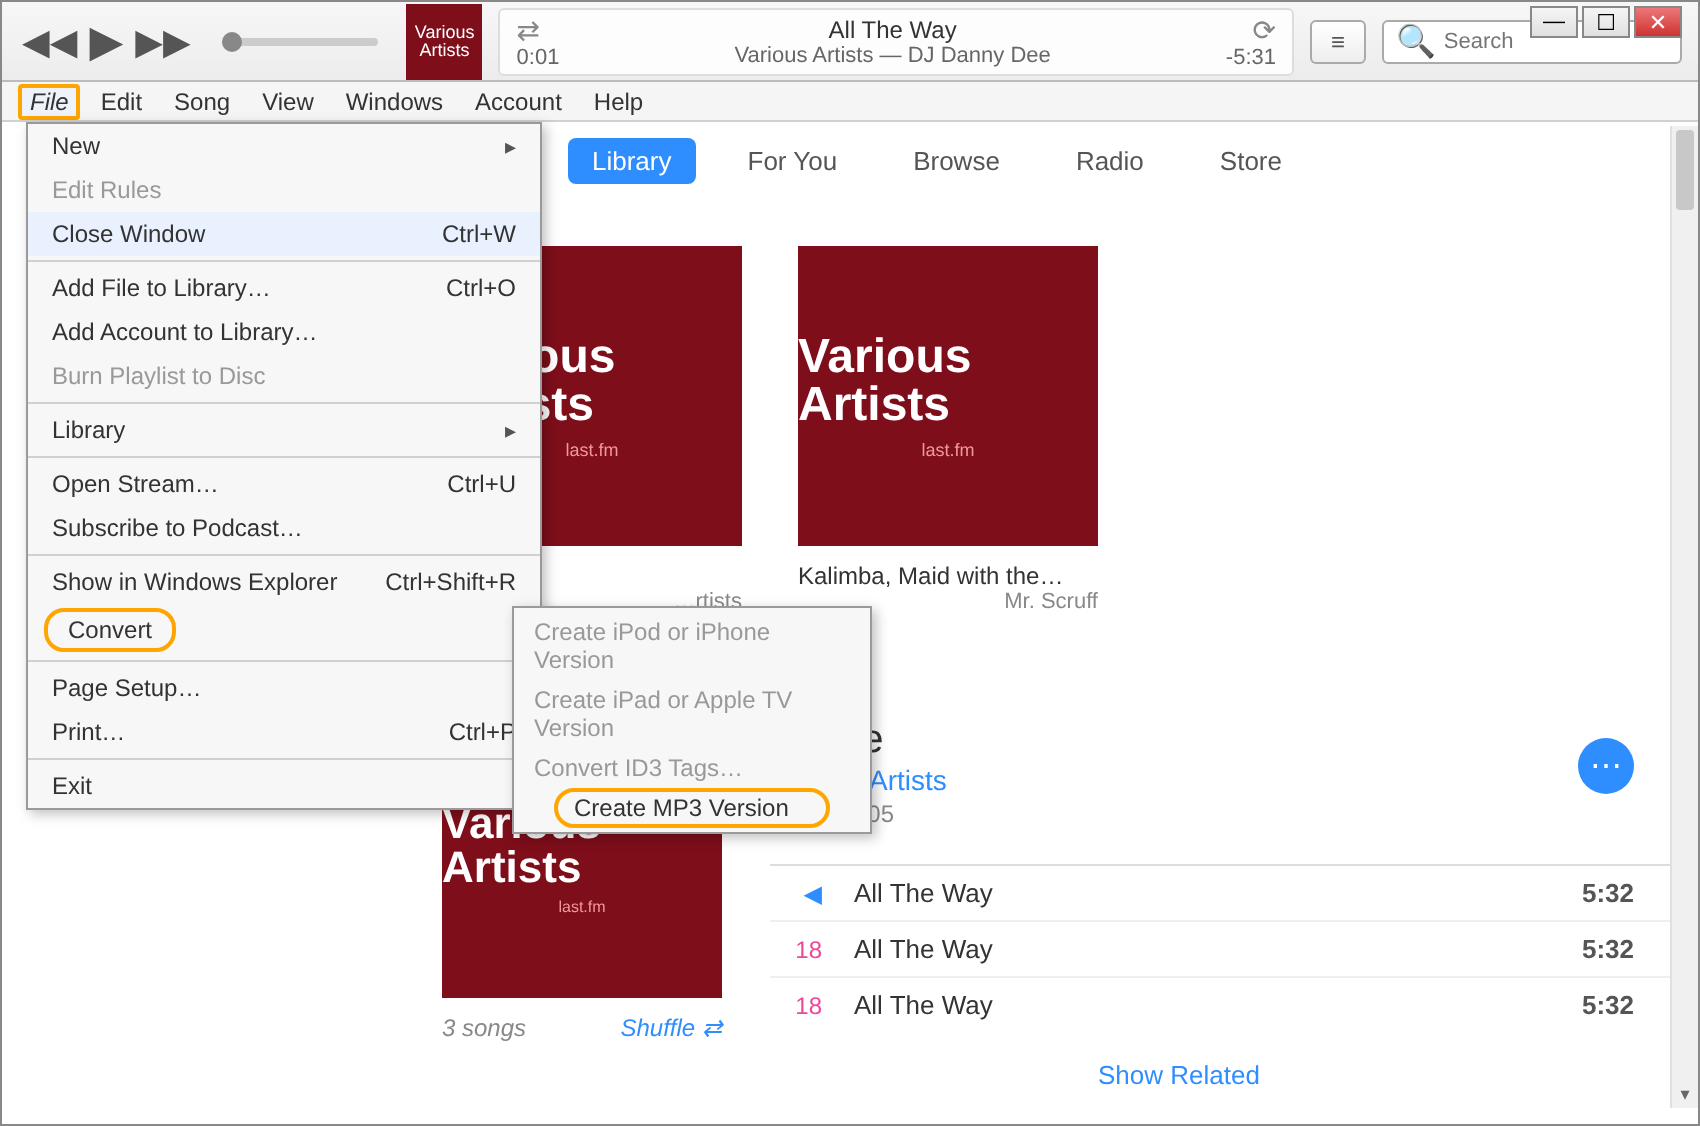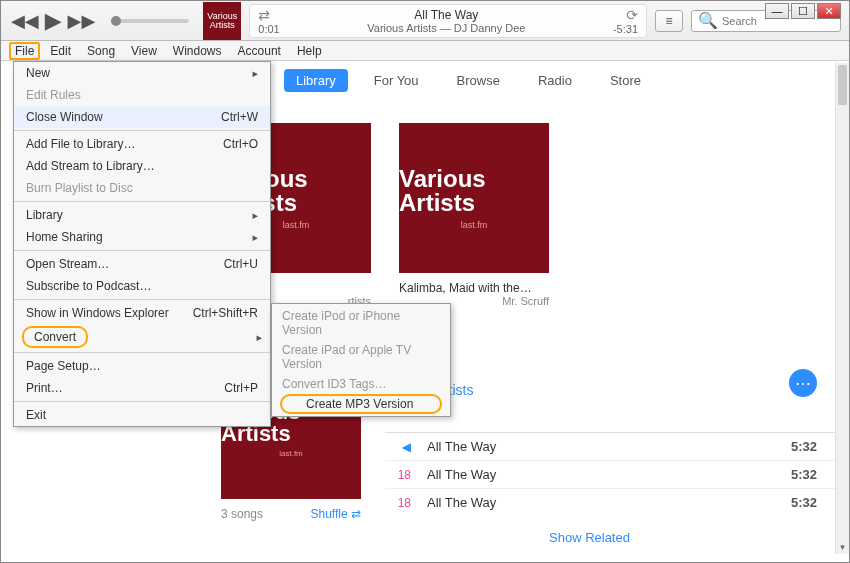--- a/index.html
+++ b/index.html
@@ -21,36 +21,36 @@
 .np-center { text-align:center; flex:1; }
 .np-title { color:#333; font-size:12px; }
 .np-icon { font-size:14px; color:#888; cursor:pointer; }
 .view-btn { width:28px; height:22px; border:1px solid #aaa; border-radius:3px; background:linear-gradient(#fff,#eee); display:flex; align-items:center; justify-content:center; font-size:12px; color:#555; cursor:pointer; }
 .search-box { width:150px; height:22px; border:1px solid #aaa; border-radius:3px; background:#fff; display:flex; align-items:center; padding:0 6px; gap:4px; }
 .search-box input { border:none; outline:none; font-size:11px; flex:1; background:transparent; }
 
 
 .menubar { height: 20px; background:#f5f5f5; border-bottom:1px solid #d0d0d0; display:flex; align-items:center; padding:0 8px; font-size:12px; color:#333; gap:4px; position:relative; z-index:50; }
 .menubar span { padding:2px 6px; cursor:pointer; }
-.menubar .active { border:2px solid orange; border-radius:2px; padding:0 4px; background:#eef3fb; }
+.menubar .active { border:2px solid orange; border-radius:2px; padding:0 4px; background:#eef3fb;font-style:italic; }
 
 
 .dropdown { position:absolute; top:60px; left:12px; width:258px; background:#f7f7f7; border:1px solid #9a9a9a; box-shadow:2px 2px 6px rgba(0,0,0,.25); z-index:60; font-size:12px; color:#333; }
 .dropdown .item { padding:4px 12px; display:flex; justify-content:space-between; align-items:center; cursor:pointer; }
 .dropdown .disabled { color:#999; }
 .dropdown .sep { height:1px; background:#d0d0d0; margin:2px 0; }
 .dropdown .arrow::after { content:"▸"; color:#555; font-size:11px; }
 .dropdown .highlighted { border:2px solid orange; border-radius:10px; padding:2px 10px; }
 .dropdown .with-hl { padding:2px 8px; }
 
 
-.submenu { position:absolute; top:302px; left:270px; width:180px; background:#f7f7f7; border:1px solid #9a9a9a; box-shadow:2px 2px 6px rgba(0,0,0,.25); z-index:61; font-size:12px; padding:2px 0; }
+.submenu { position:absolute; top:302px; left:255px; width:180px; background:#f7f7f7; border:1px solid #9a9a9a; box-shadow:2px 2px 6px rgba(0,0,0,.25); z-index:61; font-size:12px; padding:2px 0; }
 .submenu .item { padding:3px 10px; cursor:pointer; color:#333; }
 .submenu .disabled { color:#999; }
-.submenu .highlighted { border:2px solid orange; border-radius:10px; padding:1px 24px; margin:0 8px; }
+.submenu .highlighted { border:2px solid orange; border-radius:10px; padding:1px 8px; margin:0 20px; }
 
 
 .navtabs { position:absolute; top:68px; left:283px; display:flex; gap:14px; font-size:13px; color:#555; align-items:center; z-index:5;}
 .navtabs .tab { padding:4px 12px; cursor:pointer; }
 .navtabs .tab.active { background:#2f8eff; color:#fff; border-radius:4px; }
 
 
 .content { position:absolute; top:100px; left:20px; right:12px; bottom:8px; overflow:hidden; }
 .albumgrid { position:absolute; top:22px; left:200px; display:flex; gap:28px; }
 .album { width:150px; }
@@ -70,21 +70,21 @@
 .more-btn { width:28px; height:28px; border-radius:50%; background:#2f8eff; color:#fff; display:flex; align-items:center; justify-content:center; font-size:16px; cursor:pointer; position:absolute; right:20px; top:10px;}
 
 .tracklist { margin-top:18px; }
 .track { display:flex; align-items:center; font-size:13px; color:#333; padding:6px 0; border-top:1px solid #eee; }
 .track:first-child { border-top:1px solid #ddd; }
 .track .num { width:26px; text-align:right; color:#ec4899; font-size:12px;}
 .track .playing { color:#2f8eff; }
 .track .name { flex:1; padding-left:16px;}
 .track .dur { width:48px; text-align:right; color:#555; padding-right:20px;font-weight:bold;}
 
-.below { display:flex; justify-content:space-between; font-size:12px; color:#888; margin-top:8px; width:140px;}
+.below { display:flex; justify-content:space-between; font-size:12px; color:#888; margin-top:8px; width:140px;font-style:italic;}
 .shuffle { color:#2f8eff; cursor:pointer;}
 .related { color:#2f8eff; font-size:13px; cursor:pointer; margin-top:14px; margin-left:164px;}
 
 .scrollbar { position:absolute; right:0; top:62px; bottom:8px; width:14px; background:#f0f0f0; border-left:1px solid #e0e0e0;}
 .scrollbar .thumb { position:absolute; top:2px; left:2px; right:2px; height:40px; background:#c8c8c8; border-radius:2px;}
 .scroll-up, .scroll-down { position:absolute; left:0; right:0; height:14px; display:flex; align-items:center; justify-content:center; font-size:9px; color:#666; cursor:pointer;}
 .scroll-up{top:0;} .scroll-down{bottom:0;}
 </style>
 </head>
 <body>
@@ -152,31 +152,28 @@
   <div class="item" style="background:#e9f1ff;">
       <span>Close Window</span>
       <span>Ctrl+W</span>
     </div>
   <div class="sep"></div>
   <div class="item">
       <span>Add File to Library…</span>
       <span>Ctrl+O</span>
     </div>
   <div class="item">
-      <span>Add Stream to Library…</span>
+      <span>Add Account to Library…</span>
     </div>
   <div class="item disabled">
       <span>Burn Playlist to Disc</span>
     </div>
   <div class="sep"></div>
   <div class="item arrow">
       <span>Library</span>
-    </div>
-  <div class="item arrow">
-      <span>Home Sharing</span>
     </div>
   <div class="sep"></div>
   <div class="item">
       <span>Open Stream…</span>
       <span>Ctrl+U</span>
     </div>
   <div class="item">
       <span>Subscribe to Podcast…</span>
     </div>
   <div class="sep"></div>

